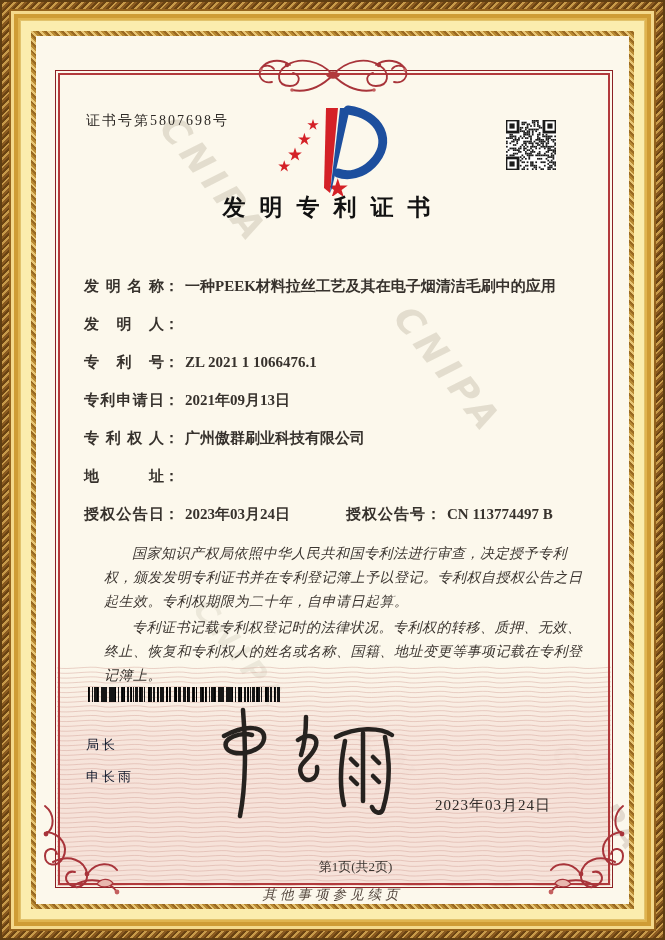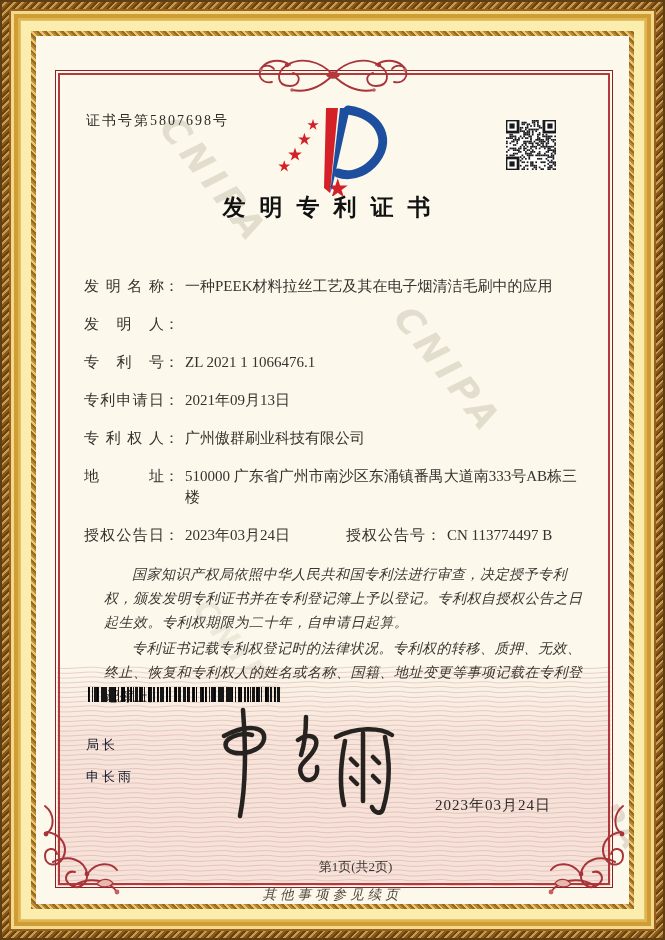--- a/index.html
+++ b/index.html
@@ -41,21 +41,21 @@
 
   
   .cert-no { position:absolute; left:50px; top:76px; font-size:14px; letter-spacing:2px; color:#2e2a26; z-index:4; }
   .logo { position:absolute; left:232px; top:60px; z-index:4; }
   .qr { position:absolute; left:470px; top:84px; width:50px; height:50px; z-index:4; background:#fff; }
   .title { position:absolute; top:156px; left:0; right:12px; text-align:center; z-index:4;
         font-size:23px; font-weight:bold; color:#121212; letter-spacing:14px; text-indent:14px; }
 
   
   .content { position:absolute; left:48px; right:38px; top:240px; z-index:4; color:#37322d; }
-  .frow { display:flex; align-items:flex-start; line-height:21px; margin-bottom:17px; font-size:15px; }
+  .frow { display:flex; align-items:flex-start; line-height:21px; margin-bottom:17px; font-size:15px;font-weight:bold; }
   .flabel { display:inline-block; width:80px; text-align:justify; text-align-last:justify; flex:0 0 80px; }
   .fcolon { flex:0 0 auto; margin-right:6px; }
   .fvalue { flex:1 1 auto; }
   .grant-group { display:flex; margin-left:56px; }
   .grant-group .flabel { width:auto; flex:0 0 auto; letter-spacing:1px; }
 
   .legal { margin-top:12px; font-size:14px; line-height:24px; color:#3b3530;
         font-style:italic; letter-spacing:.5px; }
   .legal p { text-indent:2em; margin-bottom:2px;margin-left:20px; }
 
@@ -529,21 +529,20 @@
                 <span class="fvalue">2021年09月13日</span>
         </div>
         <div class="frow">
           <span class="flabel">专利权人</span>
                 <span class="fcolon">：</span>
                 <span class="fvalue">广州傲群刷业科技有限公司</span>
         </div>
         <div class="frow">
           <span class="flabel">地址</span>
                 <span class="fcolon">：</span>
-                <span class="fvalue" style="max-width:420px;">510000 广东省广州市南沙区东涌镇番禺大道南333号AB栋三楼</span>
         </div>
         <div class="frow">
           <span class="flabel">授权公告日</span>
                 <span class="fcolon">：</span>
                 <span class="fvalue" style="flex:0 0 auto;">2023年03月24日</span>
           <span class="grant-group">
             <span class="flabel">授权公告号</span>
                   <span class="fcolon">：</span>
                   <span>CN 113774497 B</span>
           </span>

